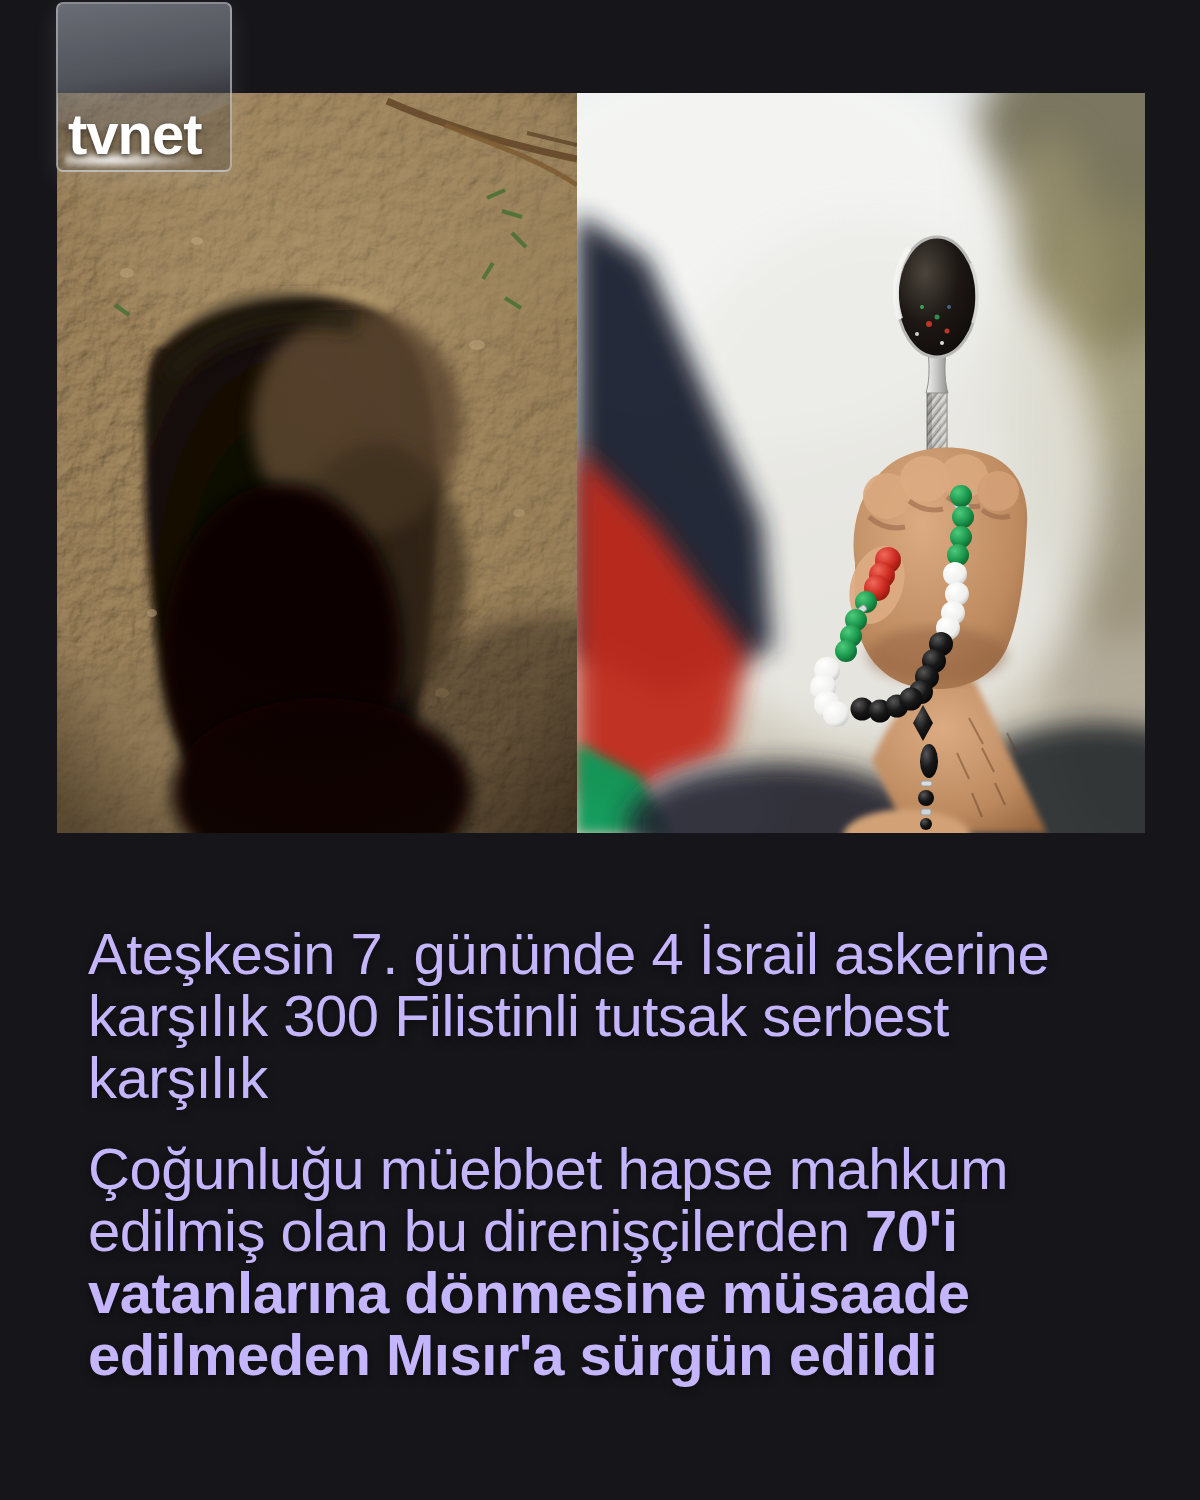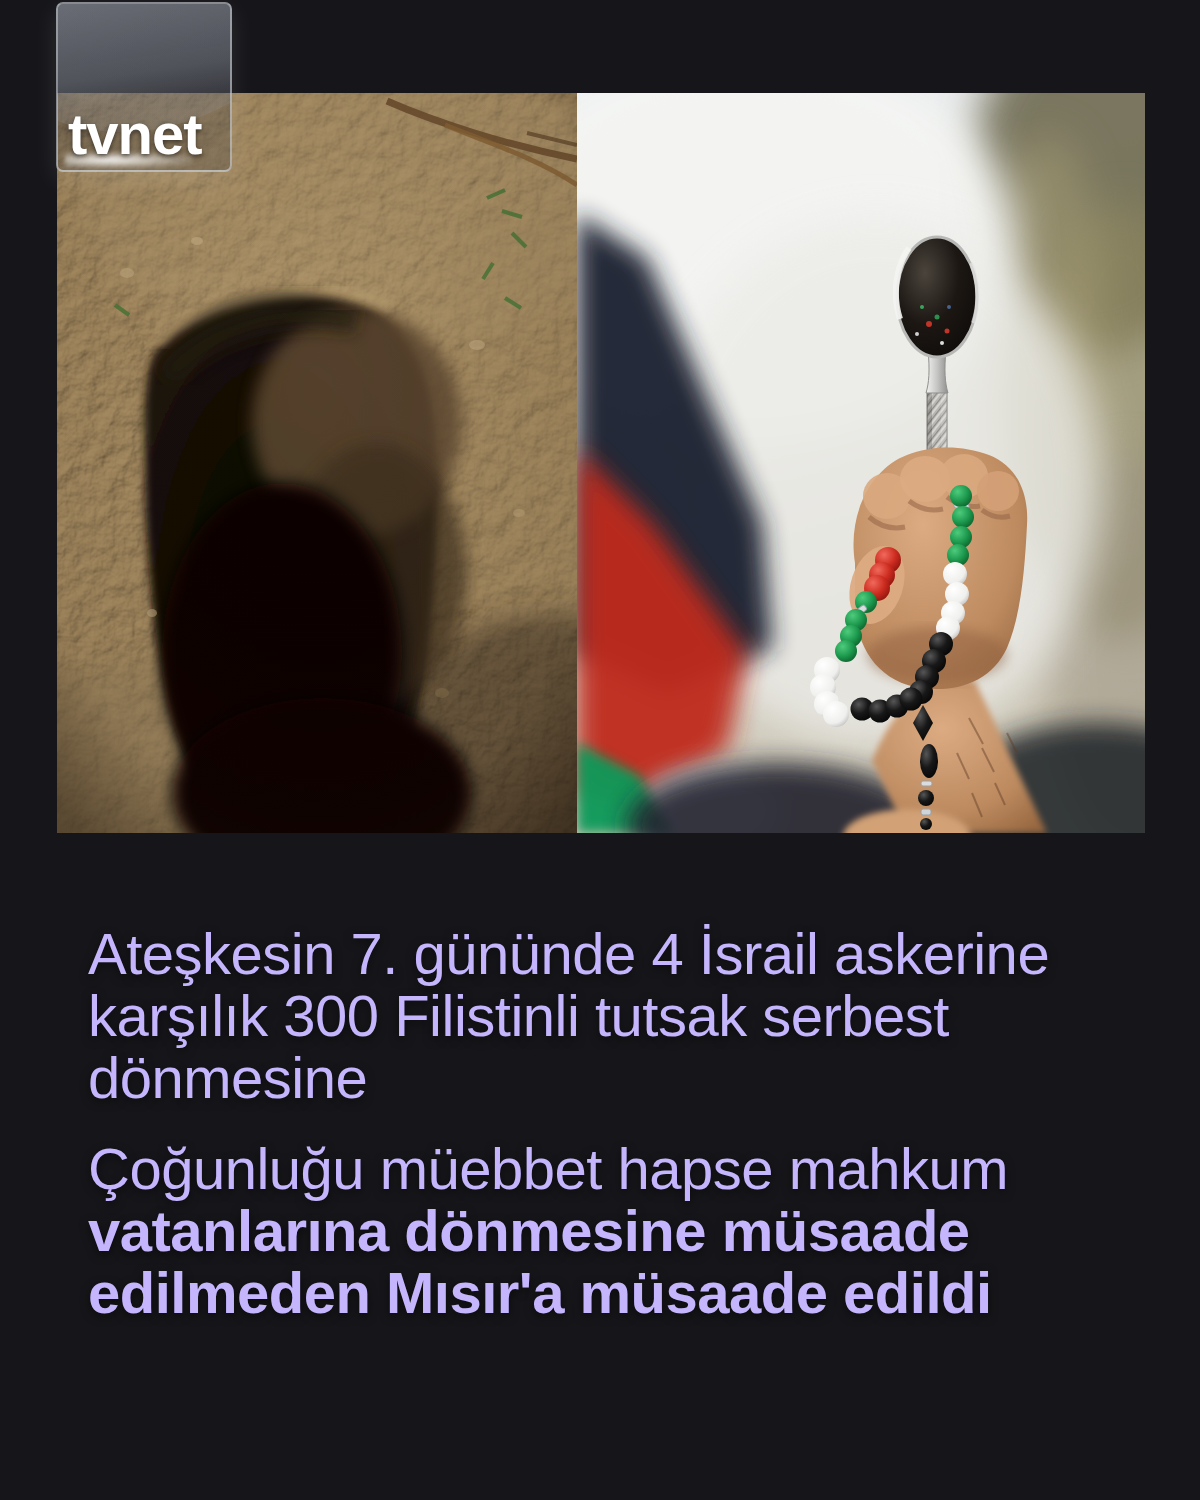--- a/index.html
+++ b/index.html
@@ -313,22 +313,23 @@
     <div class="logo" style="left:-1px;top:-91px;">
       <span class="sheen"></span>
       <span class="shine"></span>
       <span class="logo-text">tvnet</span>
     </div>
   </div>
 
   <div class="headline">
     <div class="tline">Ateşkesin 7. gününde 4 İsrail askerine</div>
     <div class="tline">karşılık 300 Filistinli tutsak serbest</div>
-    <div class="tline">dönmesine</div>
+    <div class="tline">karşılık</div>
   </div>
 
   <div class="body-text">
     <div class="tline">Çoğunluğu müebbet hapse mahkum</div>
+    <div class="tline"><span>edilmiş olan bu direnişçilerden </span><span class="b">70'i</span></div>
     <div class="tline b">vatanlarına dönmesine müsaade</div>
-    <div class="tline b">edilmeden Mısır'a müsaade edildi</div>
+    <div class="tline b">edilmeden Mısır'a sürgün edildi</div>
   </div>
 
 </div>
 
 </body></html>

